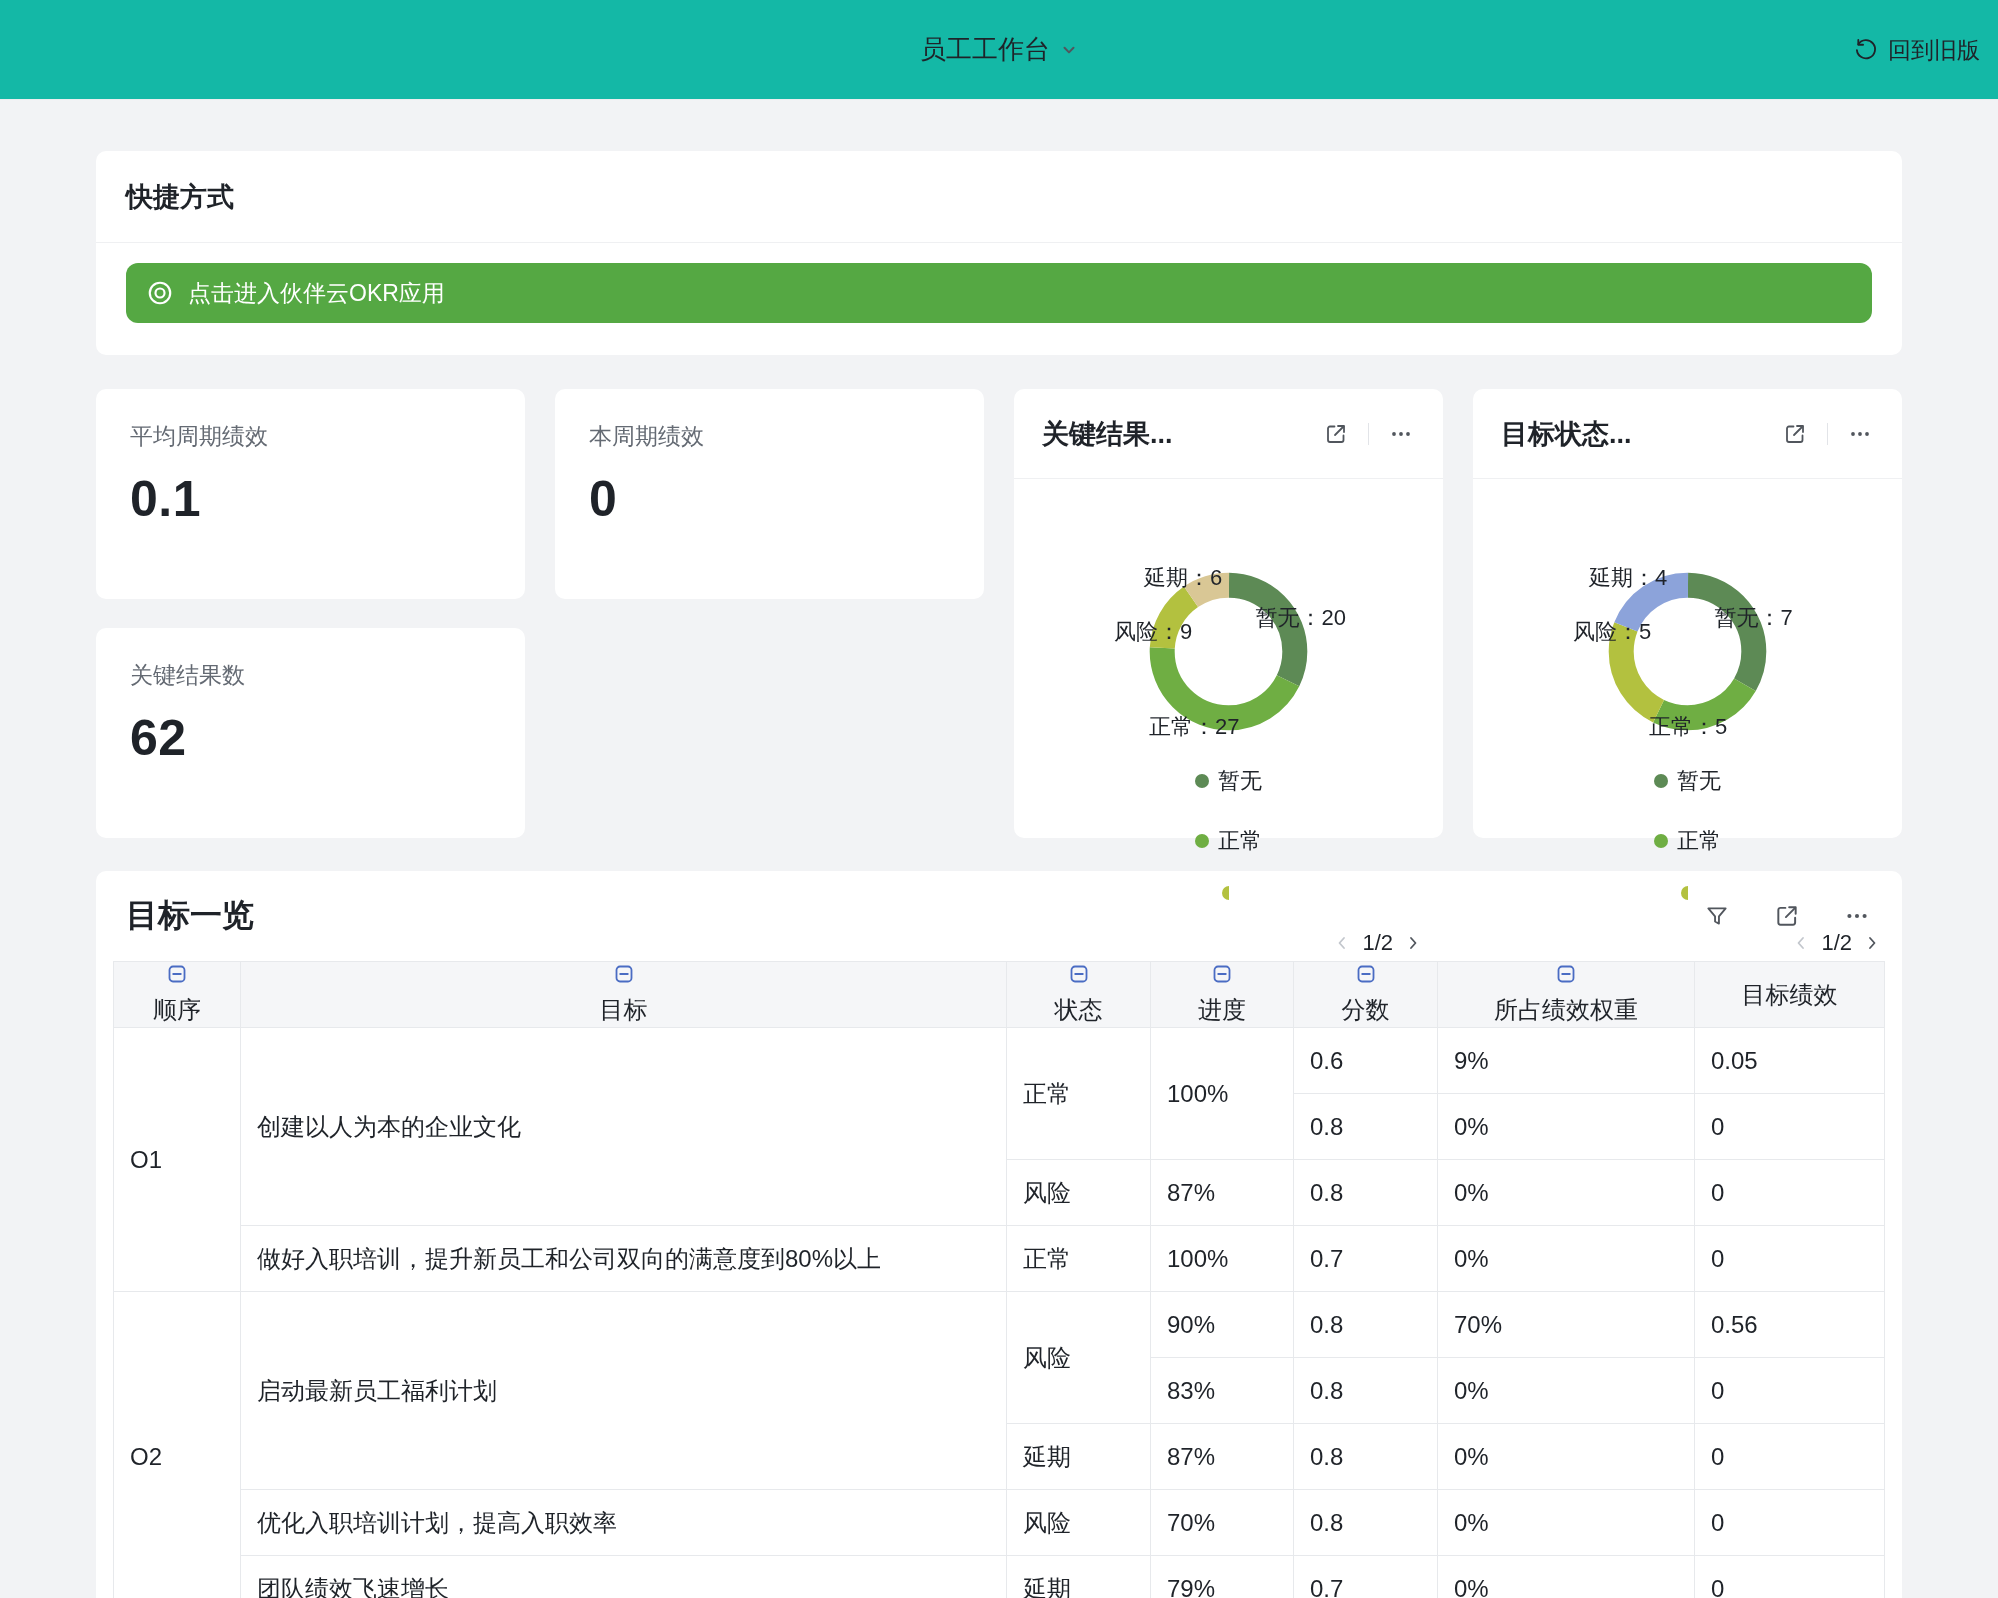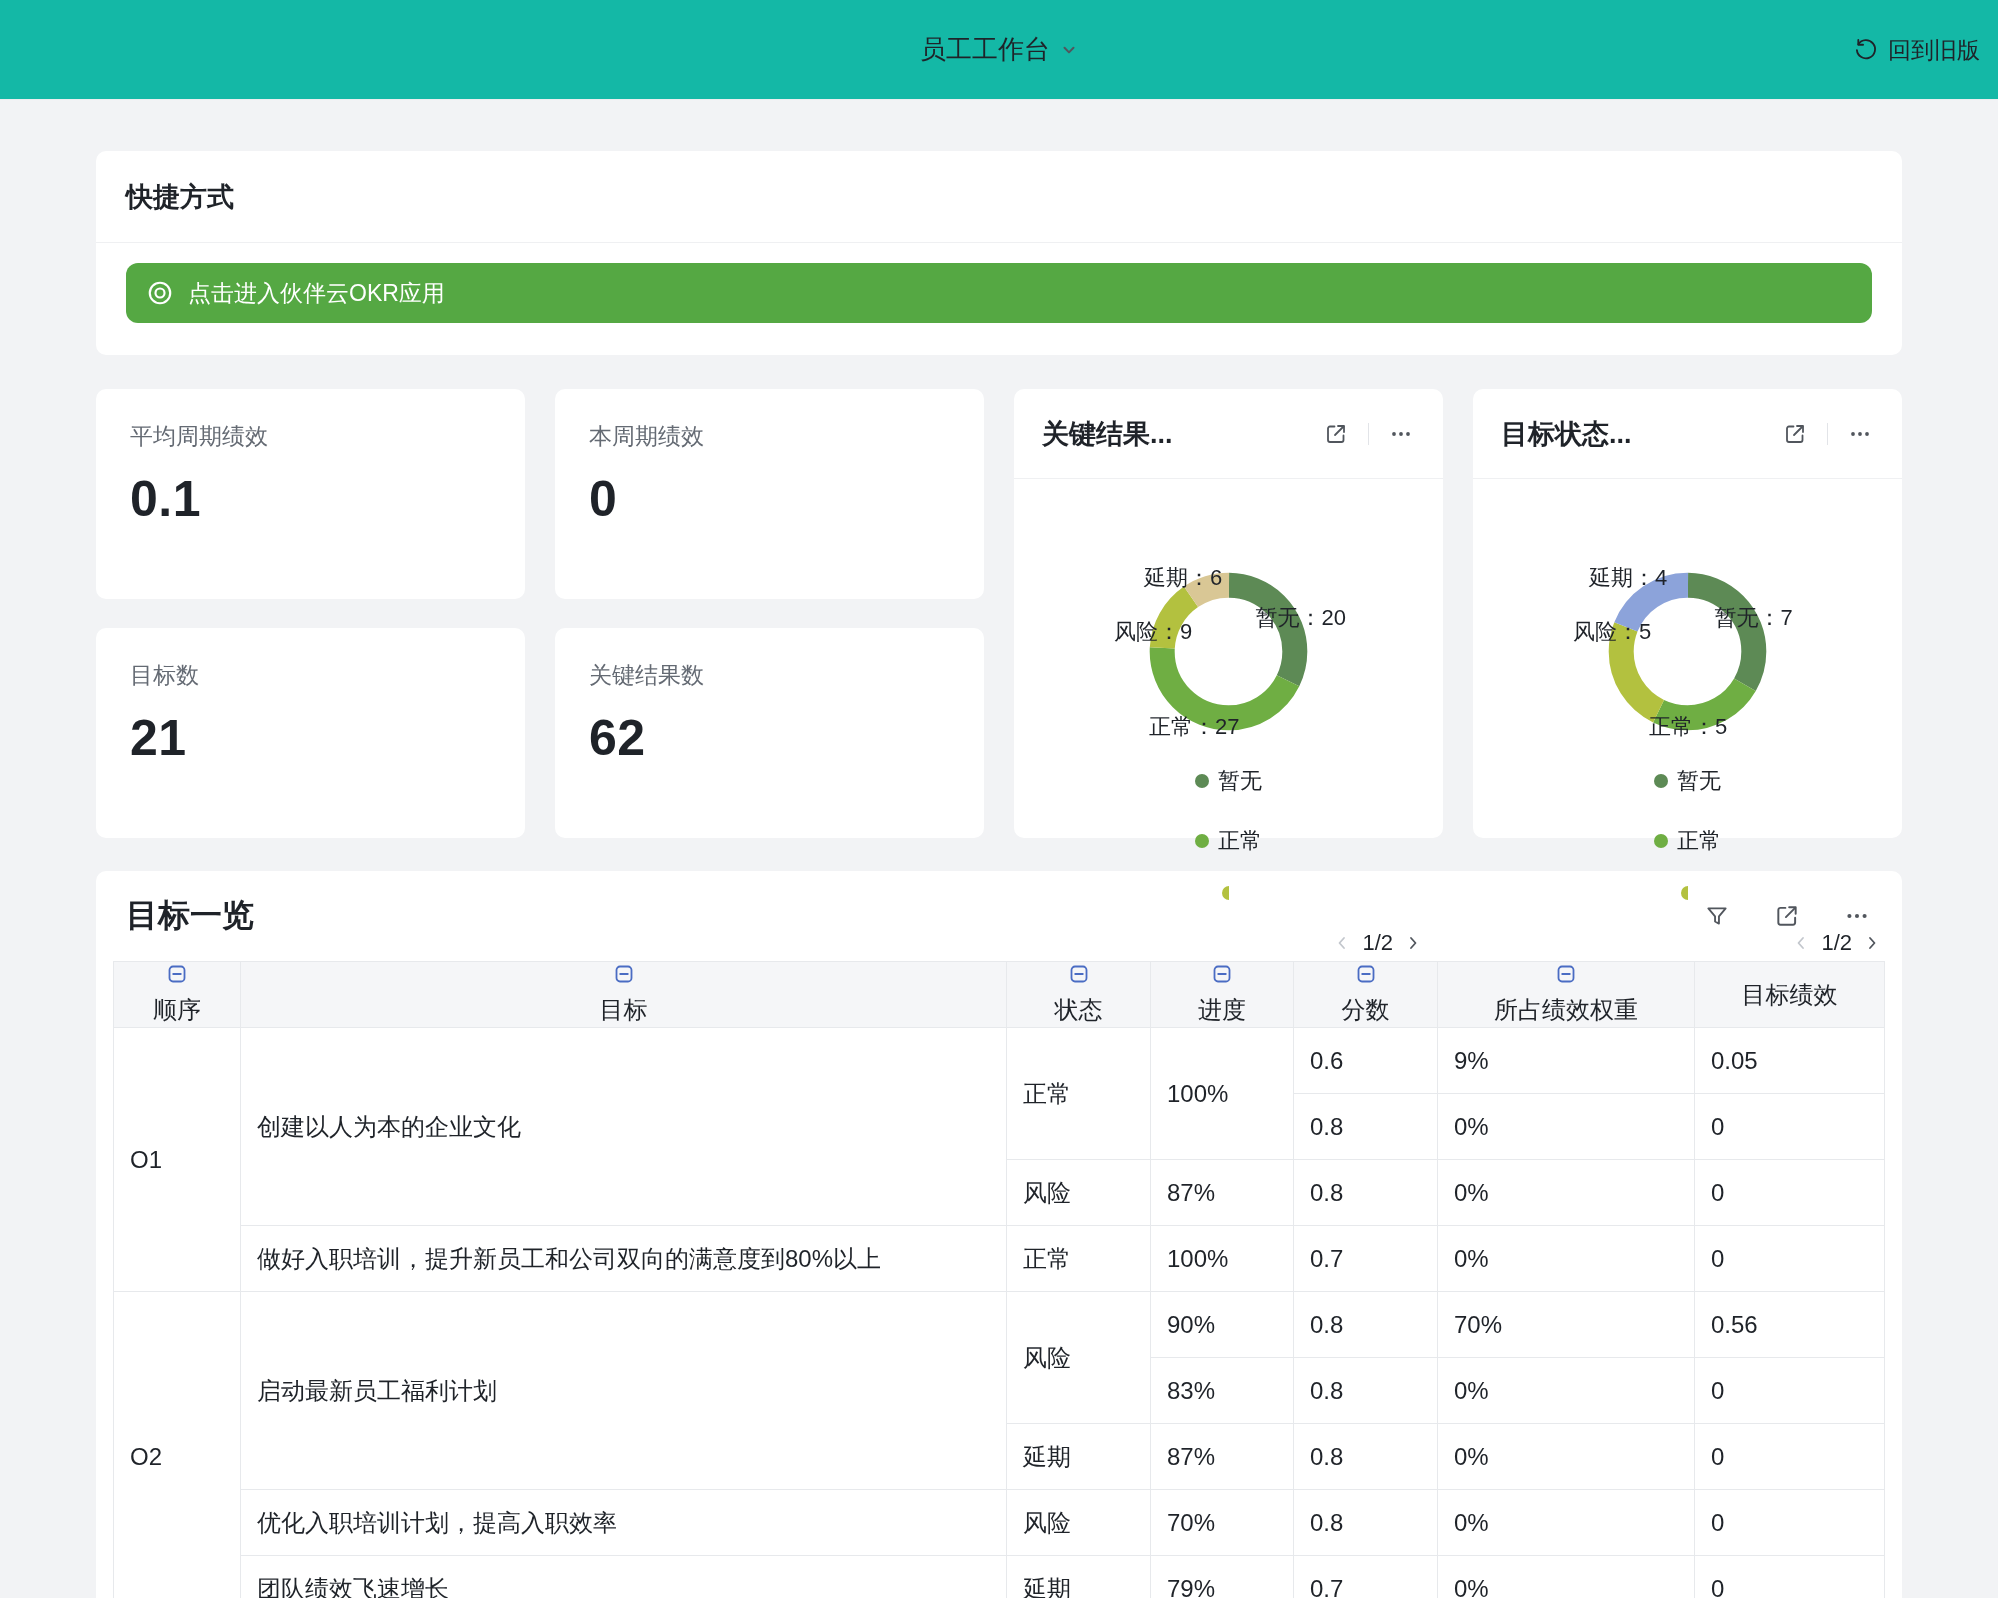--- a/index.html
+++ b/index.html
@@ -246,24 +246,20 @@
               <path d="M10 3 L5.5 8 L10 13"></path>
             </svg>
           <span>1/2</span>
           <svg width="16" height="16" viewBox="0 0 16 16" fill="none" stroke="#51565d" stroke-width="1.8" stroke-linecap="round" stroke-linejoin="round">
               <path d="M6 3 L10.5 8 L6 13"></path>
             </svg>
         </span>
       </div>
     </section>
 
-    <section class="card stat-card">
-      <div class="stat-label">目标数</div>
-      <div class="stat-value">21</div>
-    </section>
 
     <section class="card stat-card">
       <div class="stat-label">关键结果数</div>
       <div class="stat-value">62</div>
     </section>
 
   </div>
 
   <section class="card table-card">
     <div class="table-head">

